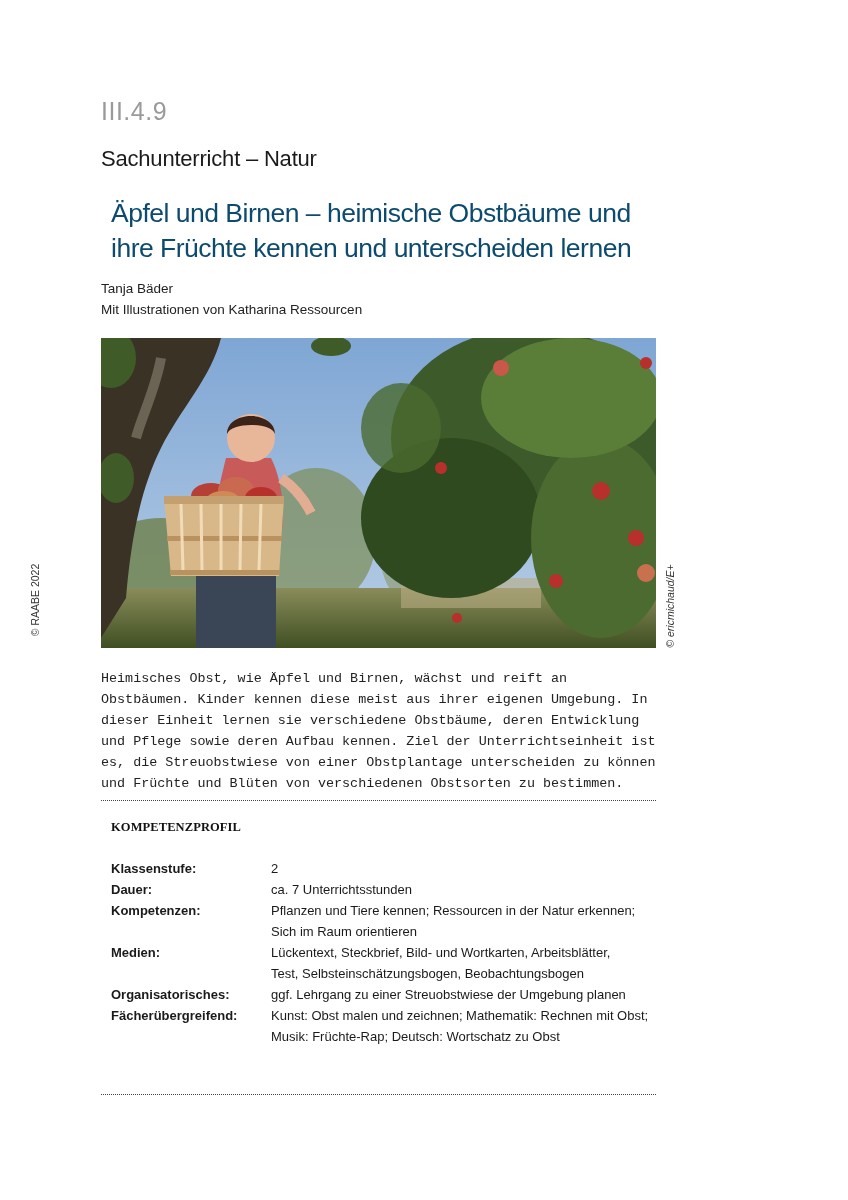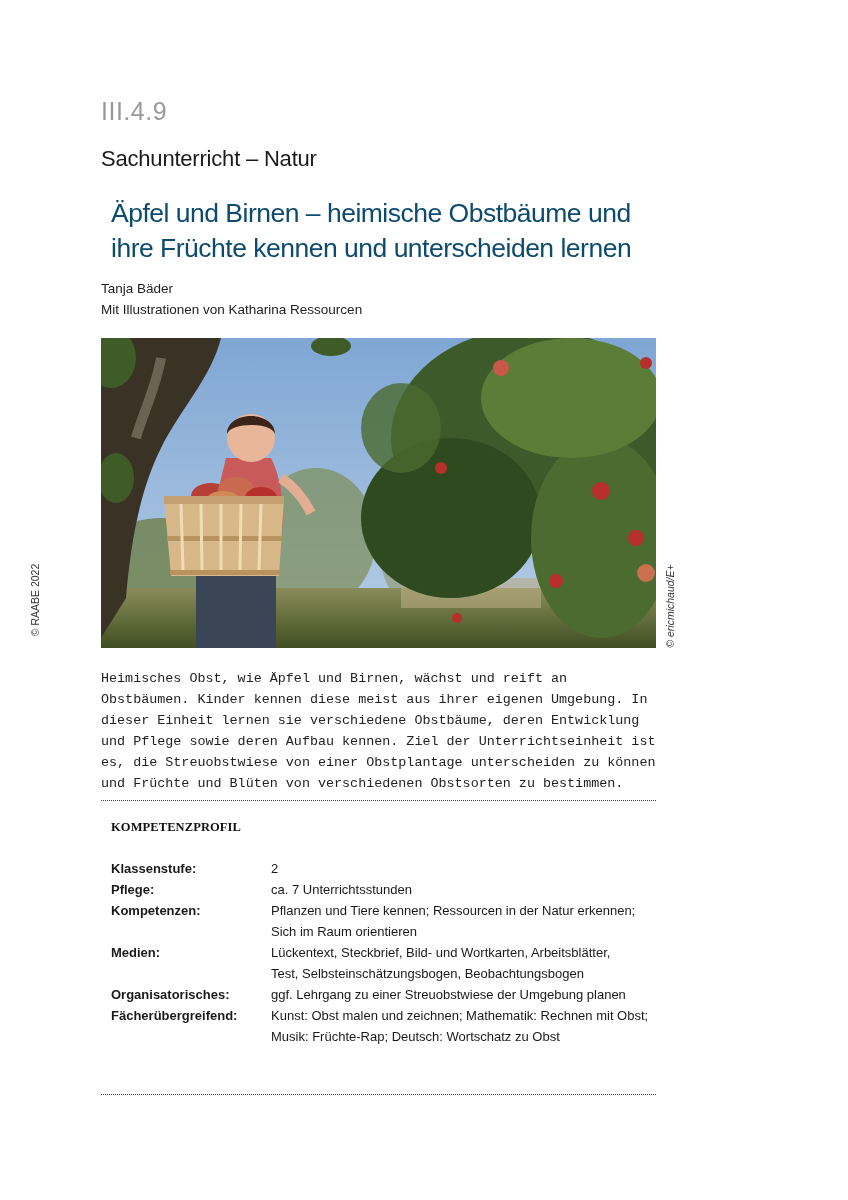--- a/index.html
+++ b/index.html
@@ -179,21 +179,21 @@
 
 <table class="profile-table">
   <tbody id="profile-body">
       <tr>
         <td class="label">Klassenstufe:</td>
         <td class="value">
           <span class="line">2</span>
         </td>
       </tr>
       <tr>
-        <td class="label">Pflege:</td>
+        <td class="label">Dauer:</td>
         <td class="value">
           <span class="line">ca. 7 Unterrichtsstunden</span>
         </td>
       </tr>
       <tr>
         <td class="label">Kompetenzen:</td>
         <td class="value">
           <span class="line">Pflanzen und Tiere kennen; Ressourcen in der Natur erkennen;</span>
           <span class="line">Sich im Raum orientieren</span>
         </td>

